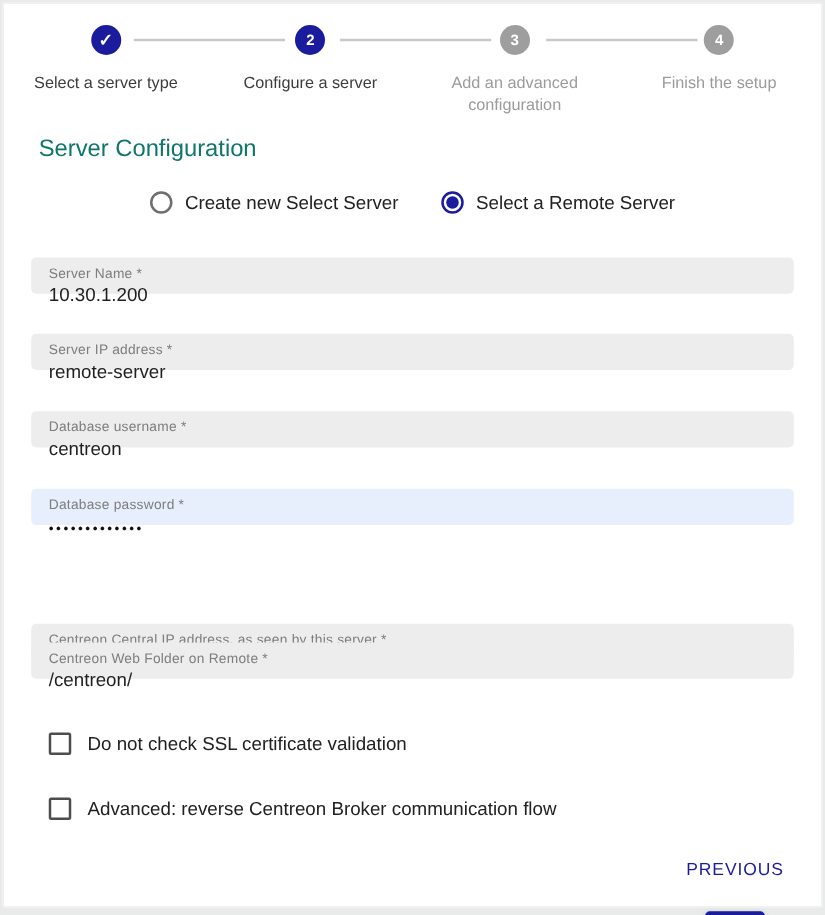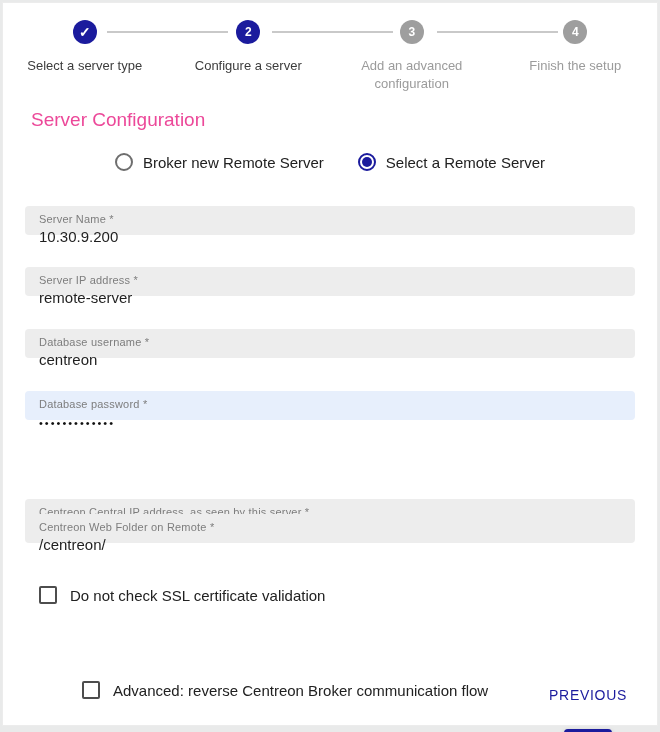--- a/index.html
+++ b/index.html
@@ -44,21 +44,21 @@
   .connector {
     position: absolute; top: 28px; height: 2px;
     background: #c9c9c9; width: 121px; z-index: 1;
   }
   .connector.c1 { left: 104px; }
   .connector.c2 { left: 269px; }
   .connector.c3 { left: 434px; }
   
   .page-title {
     position: absolute; top: 106px; left: 28px;
-    font-size: 19px; font-weight: 400; color: #ec4899; text-align: right;
+    font-size: 19px; font-weight: 400; color: #0f766e; text-align: right;
   }
   
   .radio-row {
     position: absolute; top: 150px; left: 0; right: 0;
     display: flex; justify-content: center; align-items: center; gap: 34px;
   }
   .radio-option { display: flex; align-items: center; gap: 10px; cursor: pointer; }
   .radio-outer {
     width: 18px; height: 18px; border-radius: 50%;
     border: 2px solid #6e6e6e;
@@ -79,21 +79,21 @@
   .field-label { font-size: 11px; color: #7d7d7d; letter-spacing: 0.2px; }
   .field-value { margin-top: 3px; font-size: 15px; color: #1f1f1f; }
   .field-value.masked { font-size: 11px; letter-spacing: 2px; color: #111; margin-top: 7px; }
   .f1 { top: 203px; } .f2 { top: 264px; } .f3 { top: 326px; }
   .f4 { top: 388px; } .f5 { top: 450px; margin-top: 46px; } .f6 { top: 511px; }
   
   .checkbox-row {
     position: absolute; left: 36px;
     display: flex; align-items: center; gap: 13px; cursor: pointer;
   }
-  .cb1 { top: 583px; } .cb2 { top: 678px; margin-left: 43px; }
+  .cb1 { top: 583px; } .cb2 { top: 635px; }
   .checkbox-box {
     width: 18px; height: 18px;
     border: 2px solid #4d4d4d; border-radius: 2px; background: #ffffff;
   }
   .checkbox-label { font-size: 15px; color: #212121; }
   
   .footer {
     position: absolute; top: 684px; right: 30px;
     display: flex; align-items: center; gap: 26px; flex-direction: column;
   }
@@ -143,33 +143,33 @@
     </div>
   </div>
 
   <h1 class="page-title">Server Configuration</h1>
 
   <div class="radio-row">
     <div class="radio-option">
       <span class="radio-outer">
           <span class="radio-dot"></span>
         </span>
-      <span class="radio-label">Broker new Remote Server</span>
+      <span class="radio-label">Create new Select Server</span>
     </div>
     <div class="radio-option selected">
       <span class="radio-outer">
           <span class="radio-dot"></span>
         </span>
       <span class="radio-label">Select a Remote Server</span>
     </div>
   </div>
 
   <div class="field f1">
     <div class="field-label">Server Name *</div>
-    <div class="field-value">10.30.9.200</div>
+    <div class="field-value">10.30.1.200</div>
   </div>
 
   <div class="field f3">
     <div class="field-label">Database username *</div>
     <div class="field-value">centreon</div>
   </div>
 
   <div class="field f2">
     <div class="field-label">Server IP address *</div>
     <div class="field-value">remote-server</div>

